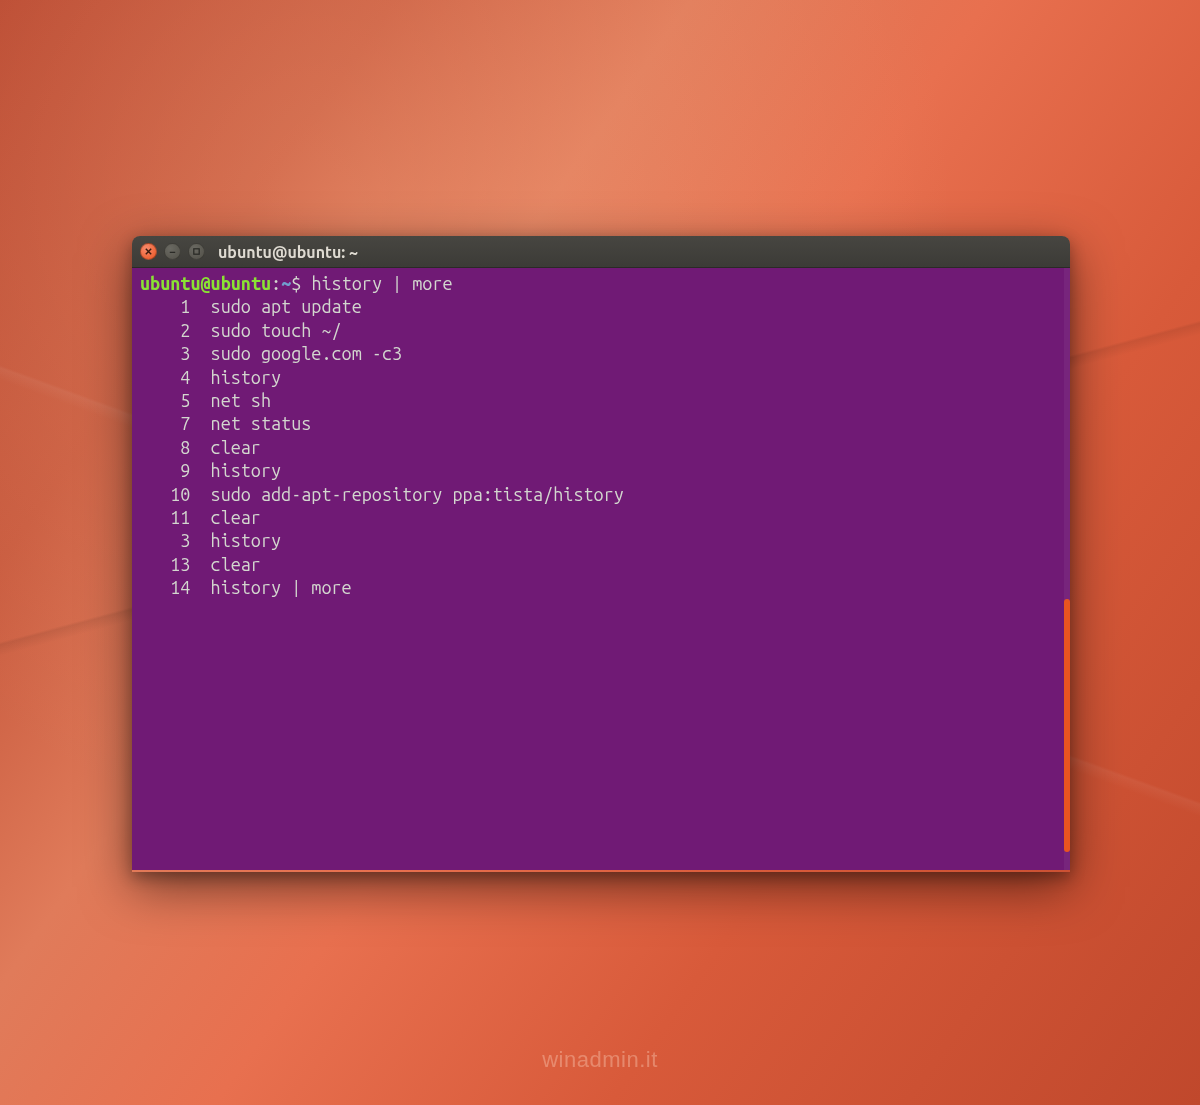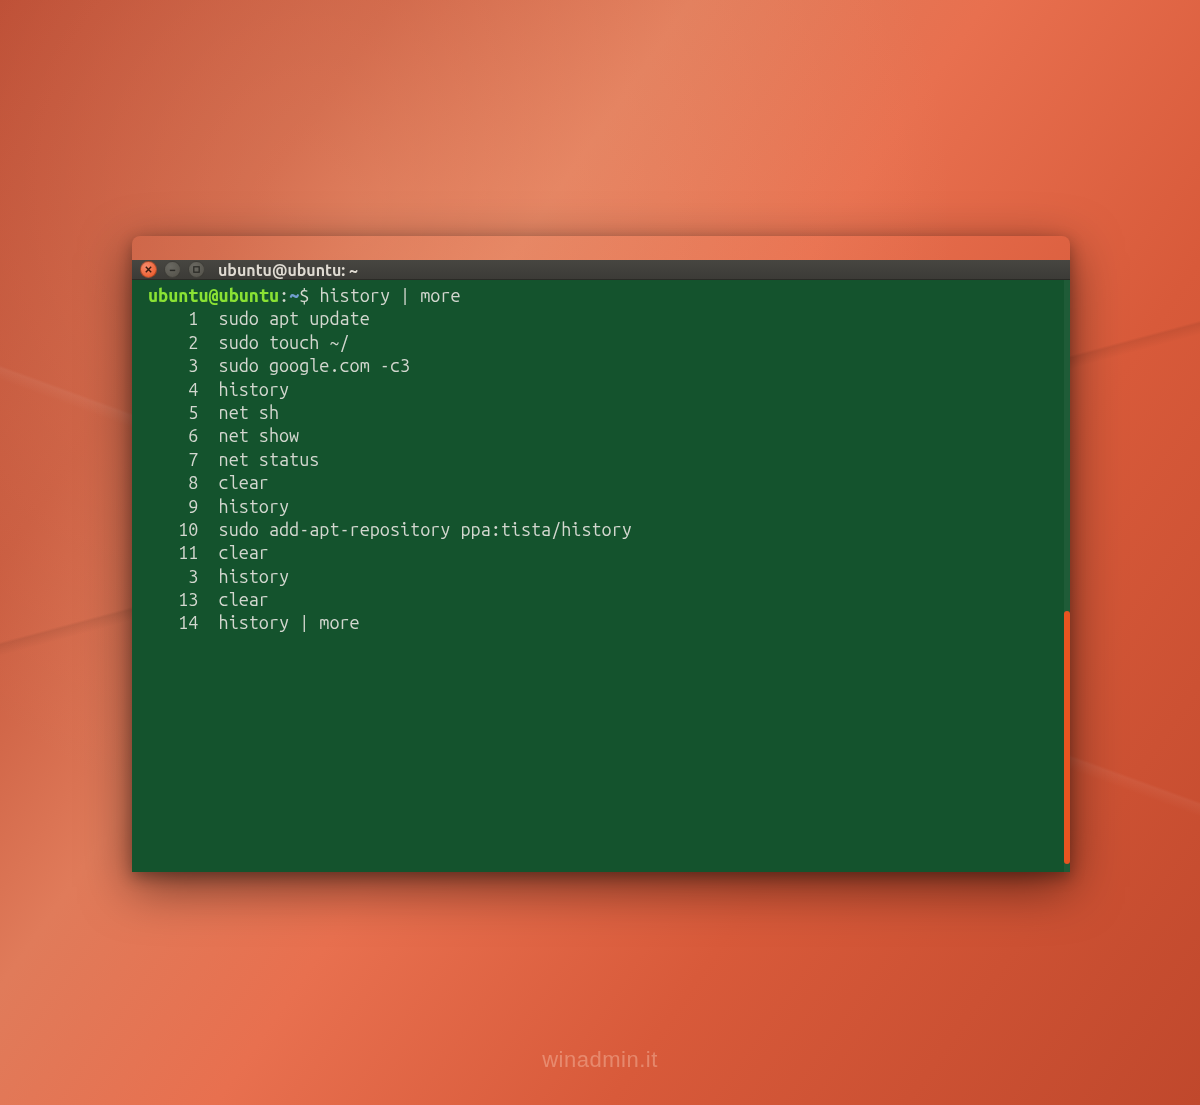--- a/index.html
+++ b/index.html
@@ -44,27 +44,26 @@
       position: absolute;
       left: 132px;
       top: 236px;
       width: 938px;
       height: 636px;
       border-radius: 8px 8px 0 0;
       box-shadow: 0 15px 50px rgba(0,0,0,0.5), 0 5px 15px rgba(0,0,0,0.3);
       overflow: hidden;
     }
     .title-bar {
-      height: 20px;
+      height: 32px;
       background: linear-gradient(to bottom, #474641 0%, #3c3b37 100%);
       display: flex;
       align-items: center;
       padding: 0 8px;
       border-bottom: 1px solid #2a2a26;
-      margin-top: 24px;
     }
     .window-controls {
       display: flex;
       gap: 7px;
       align-items: center;
     }
     .window-btn {
       width: 17px;
       height: 17px;
       border-radius: 50%;
@@ -86,22 +85,22 @@
       height: 9px;
     }
     .title-text {
       color: #dfdbd2;
       font-size: 16px;
       font-weight: bold;
       margin-left: 13px;
     }
     .terminal-body {
       height: calc(100% - 34px);
-      background: #14532d;
-      padding: 4px 16px;
+      background: #701a75;
+      padding: 4px 8px;
       font-family: 'Ubuntu Mono', 'DejaVu Sans Mono', monospace;
       font-size: 18px;
       line-height: 1.3;
       color: #d3d7cf;
       position: relative;
     }
     .scrollbar {
       position: absolute;
       right: 0;
       top: 0;
@@ -197,21 +196,20 @@
   </div>
 
   <div class="terminal-body">
     <div class="terminal-line"><span class="prompt-user">ubuntu@ubuntu</span><span class="prompt-colon">:</span><span class="prompt-path">~</span><span class="prompt-dollar">$</span><span class="command-text"> <span>history | more</span></span></div>
     <div id="history-container">
         <div class="terminal-line"><span class="history-num">1</span><span class="history-cmd">  sudo apt update</span></div>
         <div class="terminal-line"><span class="history-num">2</span><span class="history-cmd">  sudo touch ~/</span></div>
         <div class="terminal-line"><span class="history-num">3</span><span class="history-cmd">  sudo google.com -c3</span></div>
         <div class="terminal-line"><span class="history-num">4</span><span class="history-cmd">  history</span></div>
         <div class="terminal-line"><span class="history-num">5</span><span class="history-cmd">  net sh</span></div>
-        <div class="terminal-line"><span class="history-num">6</span><span class="history-cmd">  net show</span></div>
         <div class="terminal-line"><span class="history-num">7</span><span class="history-cmd">  net status</span></div>
         <div class="terminal-line"><span class="history-num">8</span><span class="history-cmd">  clear</span></div>
         <div class="terminal-line"><span class="history-num">9</span><span class="history-cmd">  history</span></div>
         <div class="terminal-line"><span class="history-num">10</span><span class="history-cmd">  sudo add-apt-repository ppa:tista/history</span></div>
         <div class="terminal-line"><span class="history-num">11</span><span class="history-cmd">  clear</span></div>
         <div class="terminal-line"><span class="history-num">3</span><span class="history-cmd">  history</span></div>
         <div class="terminal-line"><span class="history-num">13</span><span class="history-cmd">  clear</span></div>
         <div class="terminal-line"><span class="history-num">14</span><span class="history-cmd">  history | more</span></div>
       </div>
     <div class="scrollbar">

